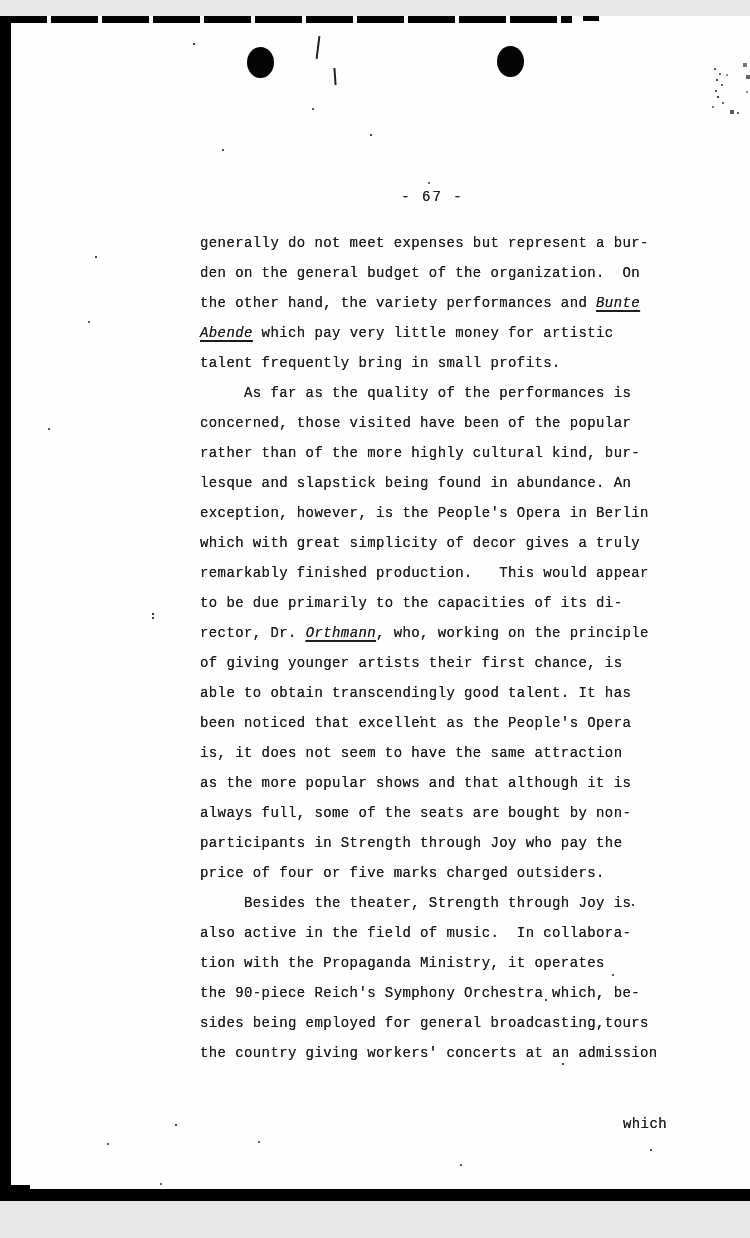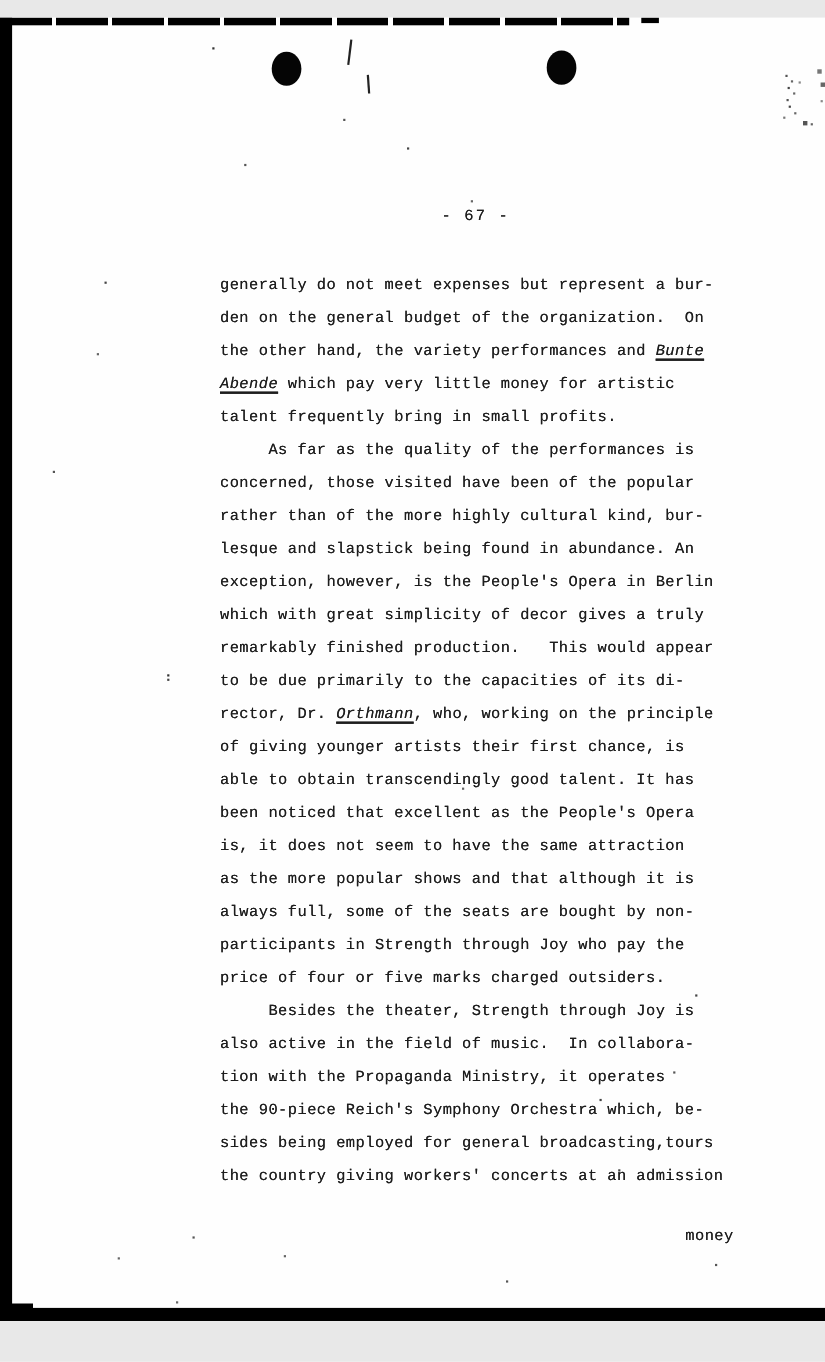--- a/index.html
+++ b/index.html
@@ -96,21 +96,21 @@
   }
 
   
   .pagenum {
     position: absolute; left: 200px; top: 173px; width: 465px;
     text-align: center;
     font-size: 14px; letter-spacing: 2px;
     text-shadow: 0 0 0.6px rgba(25,25,25,0.85);
   }
   .text-block {
-    position: absolute; left: 200px; top: 229px; width: 472px;
+    position: absolute; left: 200px; top: 212px; width: 472px;
     font-size: 14px; line-height: 30px;
     letter-spacing: 0.4px;
     white-space: pre;
     text-shadow: 0 0 0.6px rgba(25,25,25,0.85);
   }
   .text-block .line { height: 30px; }
   .text-block u {
     text-decoration: underline;
     text-decoration-thickness: 1.5px;
     text-underline-offset: 3px;
@@ -136,14 +136,14 @@
   <div class="scratch s1"></div>
   <div class="scratch s2"></div>
   <div class="noise-tr"></div>
   <div class="stamp-corner"></div>
   <div class="specks"></div>
 
   <div class="pagenum">- 67 -</div>
 
   <div class="text-block"><div class="line"><span>generally do not meet expenses but represent a bur-</span></div><div class="line"><span>den on the general budget of the organization.  On</span></div><div class="line"><span>the other hand, the variety performances and </span><u>Bunte</u></div><div class="line"><u>Abende</u><span> which pay very little money for artistic</span></div><div class="line"><span>talent frequently bring in small profits.</span></div><div class="line"><span>     As far as the quality of the performances is</span></div><div class="line"><span>concerned, those visited have been of the popular</span></div><div class="line"><span>rather than of the more highly cultural kind, bur-</span></div><div class="line"><span>lesque and slapstick being found in abundance. An</span></div><div class="line"><span>exception, however, is the People's Opera in Berlin</span></div><div class="line"><span>which with great simplicity of decor gives a truly</span></div><div class="line"><span>remarkably finished production.   This would appear</span></div><div class="line"><span>to be due primarily to the capacities of its di-</span></div><div class="line"><span>rector, Dr. </span><u>Orthmann</u><span>, who, working on the principle</span></div><div class="line"><span>of giving younger artists their first chance, is</span></div><div class="line"><span>able to obtain transcendingly good talent. It has</span></div><div class="line"><span>been noticed that excellent as the People's Opera</span></div><div class="line"><span>is, it does not seem to have the same attraction</span></div><div class="line"><span>as the more popular shows and that although it is</span></div><div class="line"><span>always full, some of the seats are bought by non-</span></div><div class="line"><span>participants in Strength through Joy who pay the</span></div><div class="line"><span>price of four or five marks charged outsiders.</span></div><div class="line"><span>     Besides the theater, Strength through Joy is</span></div><div class="line"><span>also active in the field of music.  In collabora-</span></div><div class="line"><span>tion with the Propaganda Ministry, it operates</span></div><div class="line"><span>the 90-piece Reich's Symphony Orchestra which, be-</span></div><div class="line"><span>sides being employed for general broadcasting,tours</span></div><div class="line"><span>the country giving workers' concerts at an admission</span></div></div>
 
-  <div class="catchword">money</div>
+  <div class="catchword">which</div>
 </div>
 
 </body></html>

